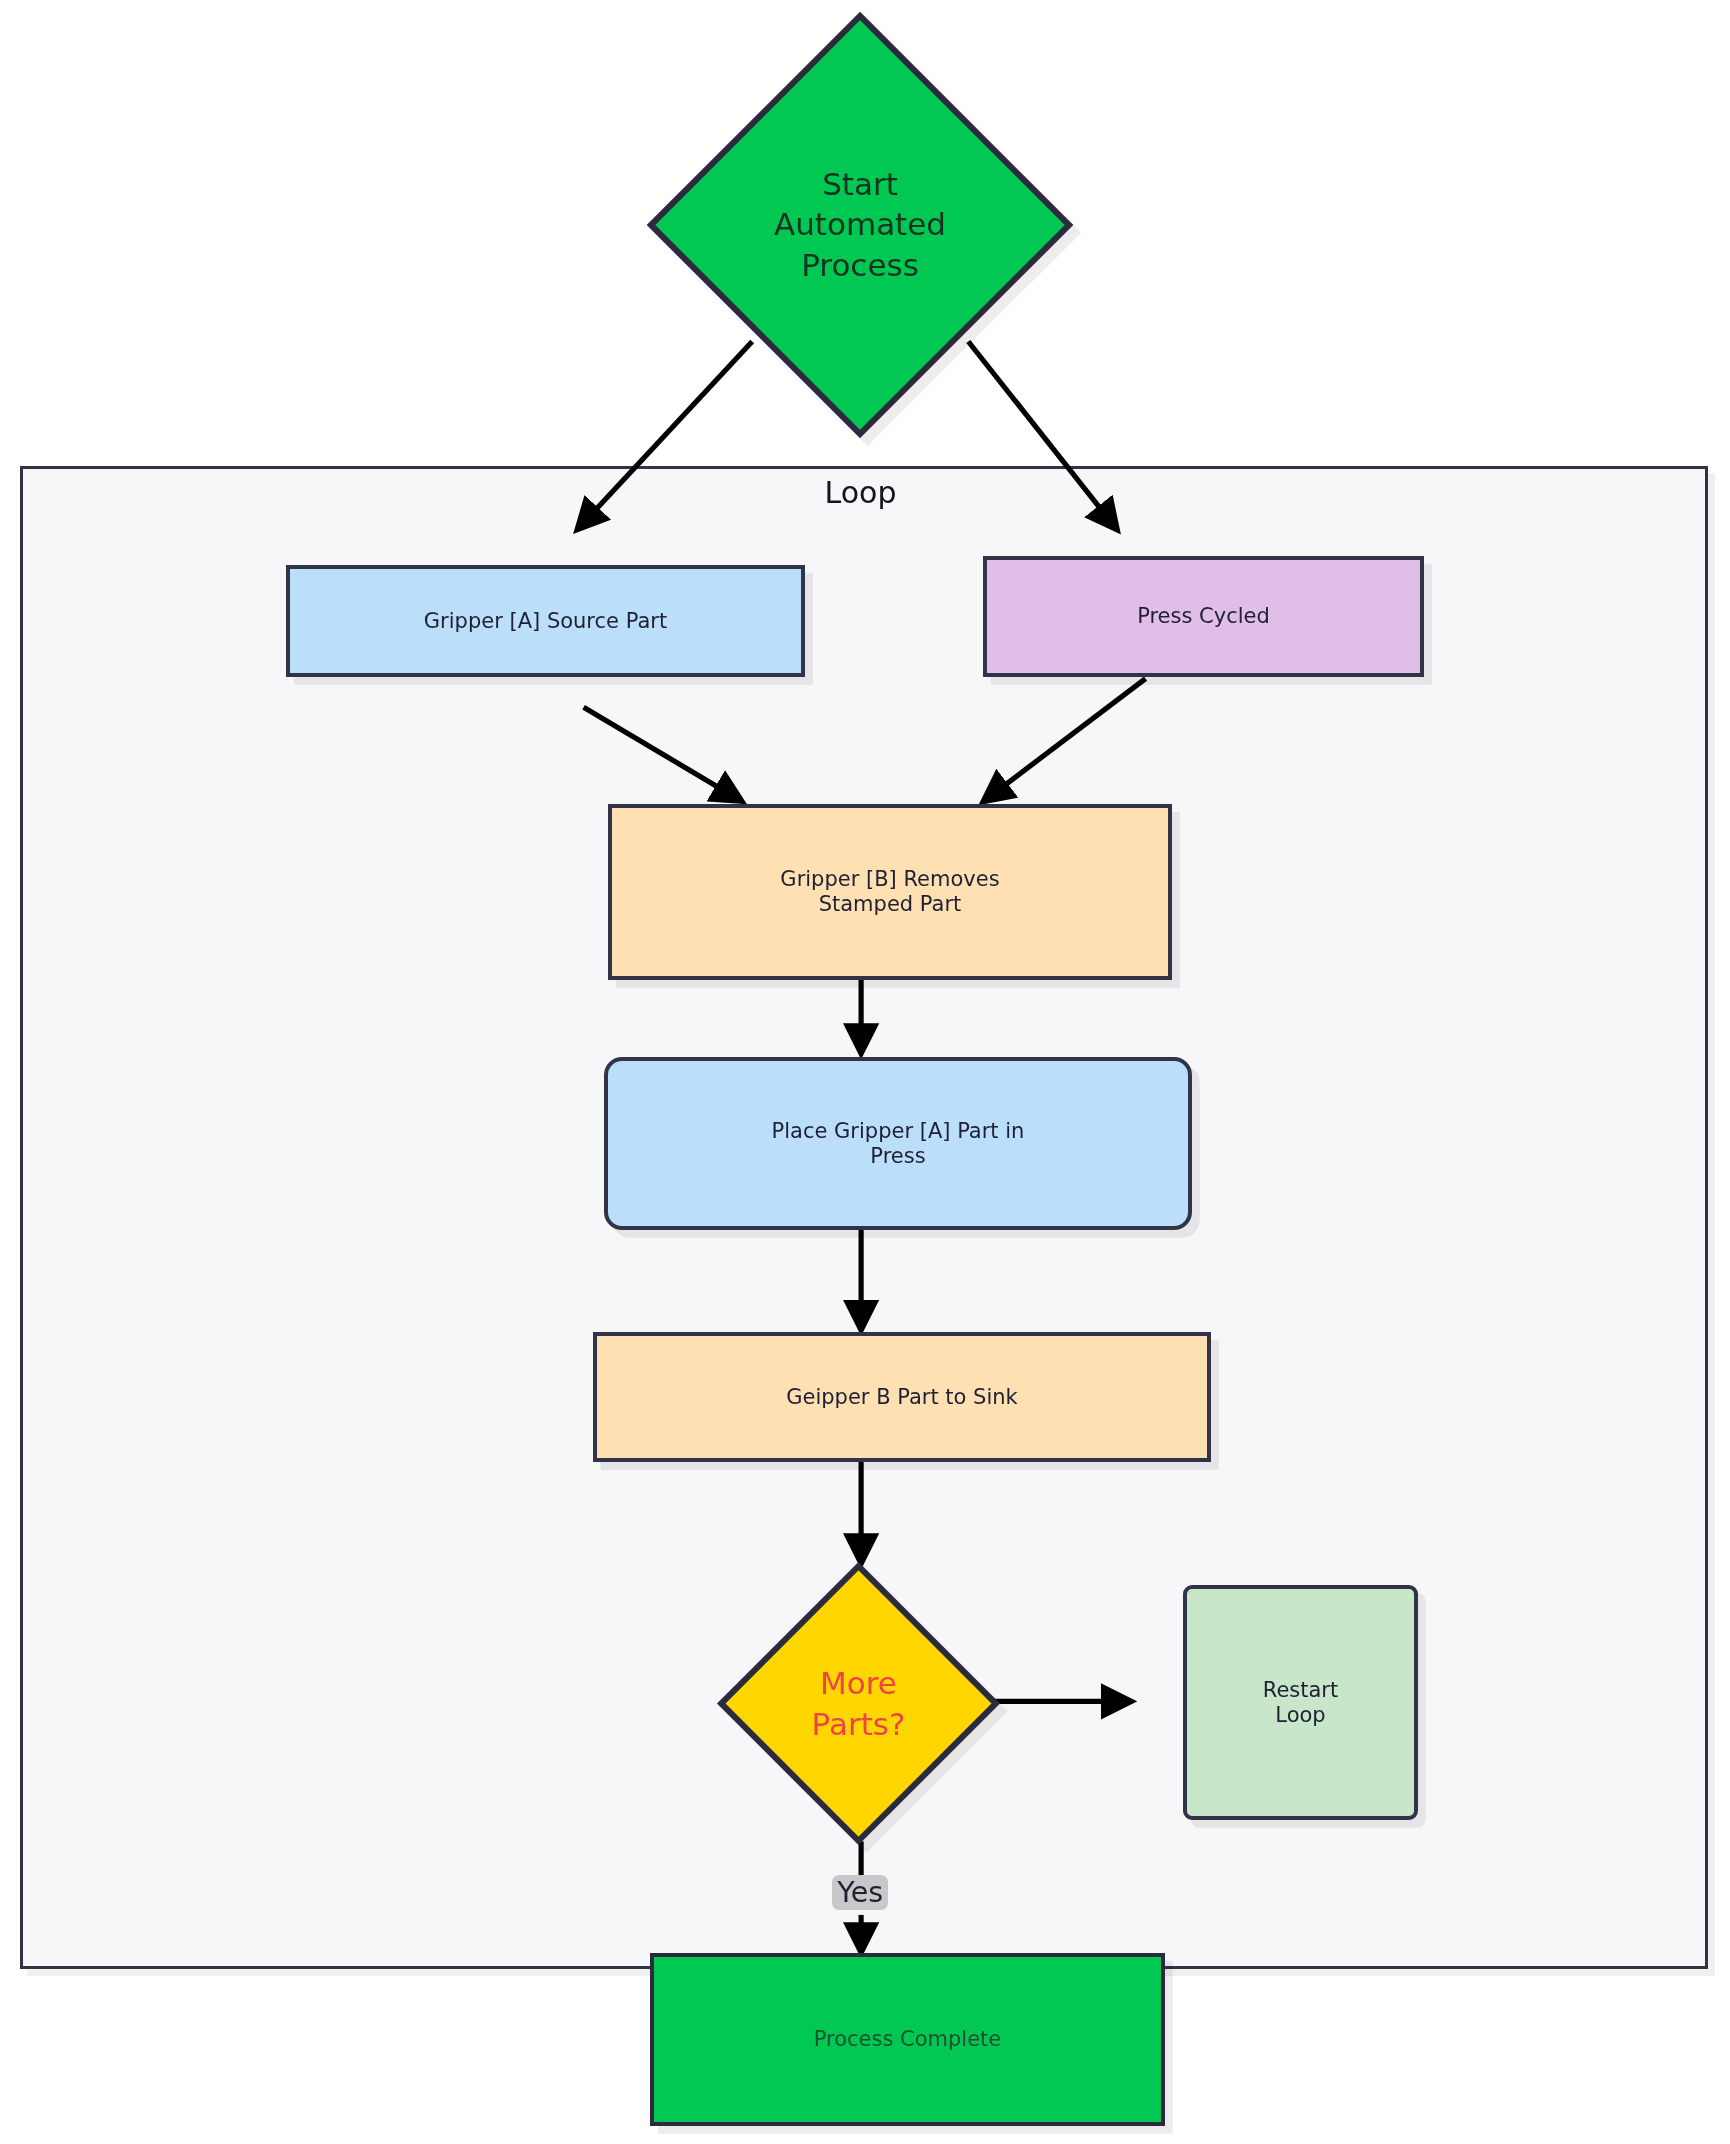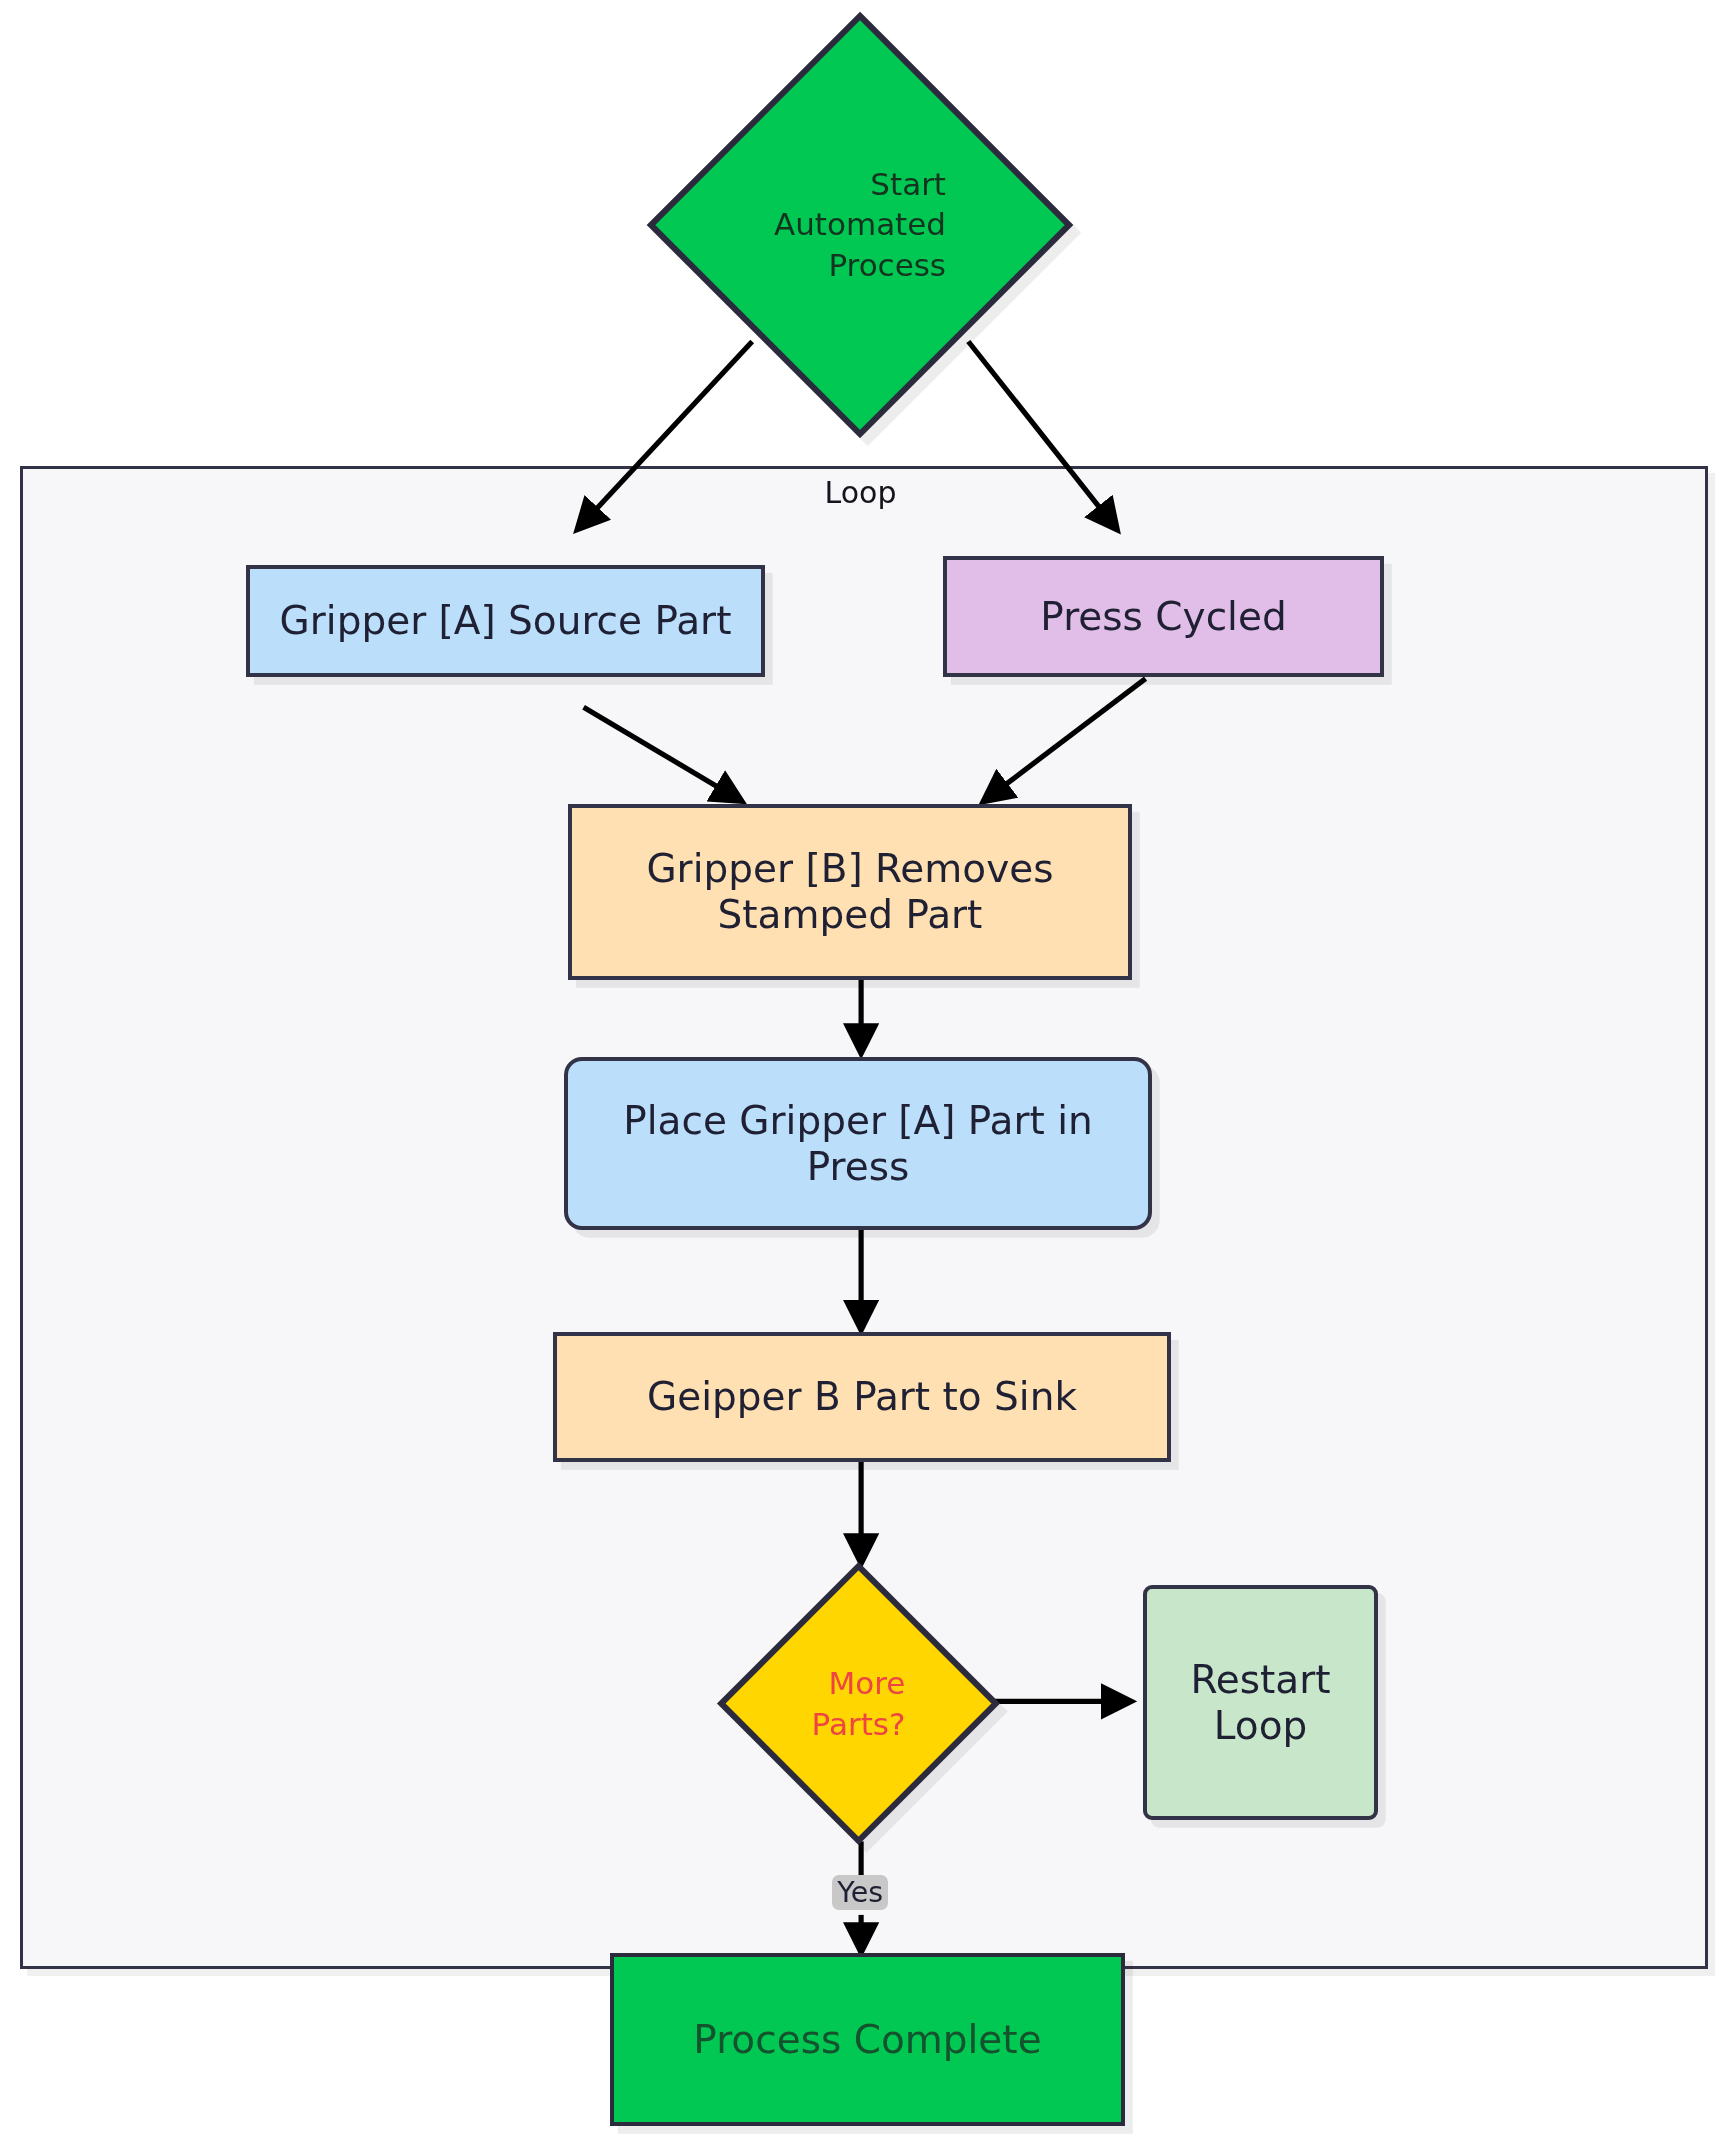--- a/index.html
+++ b/index.html
@@ -40,26 +40,27 @@
   }
 
   
   .node {
     position: absolute;
     box-sizing: border-box;
     display: flex;
     align-items: center;
     justify-content: center;
     text-align: center;
-    font-size: 39px;
+    font-size: 21px;
     line-height: 1.17;
     color: #1f2033;
     border: 4.3px solid #333347;
     box-shadow: 7.8px 7.8px 0 0 rgba(0,0,0,0.07);
     padding: 3.5px 12px;
+    margin-left: 40px;
   }
   .node.blue   { background: #bbdefb; }
   .node.orange { background: #ffe0b2; }
   .node.purple { background: #e1bee7; }
   .node.mint   { background: #c8e6c9; border-radius: 9px; }
   .node.green  { background: #00c853; border-color: #2b2b3d; }
 
   
   .diamond {
     position: absolute;
@@ -71,21 +72,21 @@
   }
   .diamond .dlabel {
     position: absolute;
     left: 0; top: 0;
     width: 100%;
     height: 100%;
     display: flex;
     align-items: center;
     justify-content: center;
     flex-direction: column;
-    text-align: right;
+    text-align: center;
     font-size: 31px;
     line-height: 1.3;
     color: #1f2033;
     white-space: pre-line;
   }
 
   
   .edge-label {
     position: absolute;
     background: #c8c8c8;

